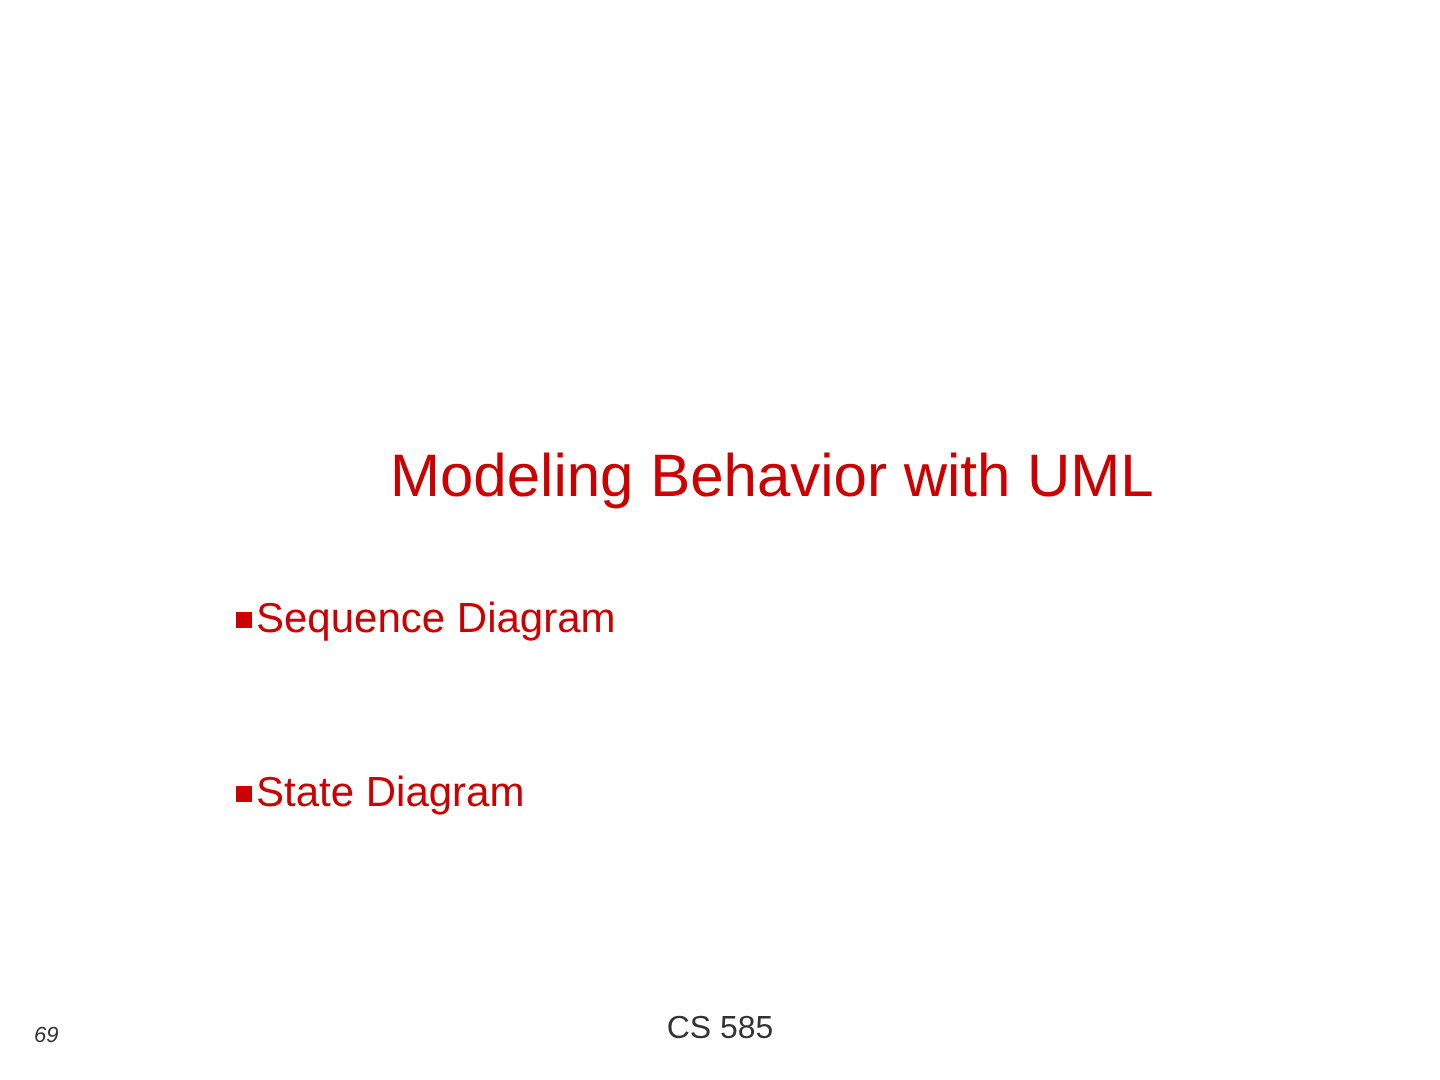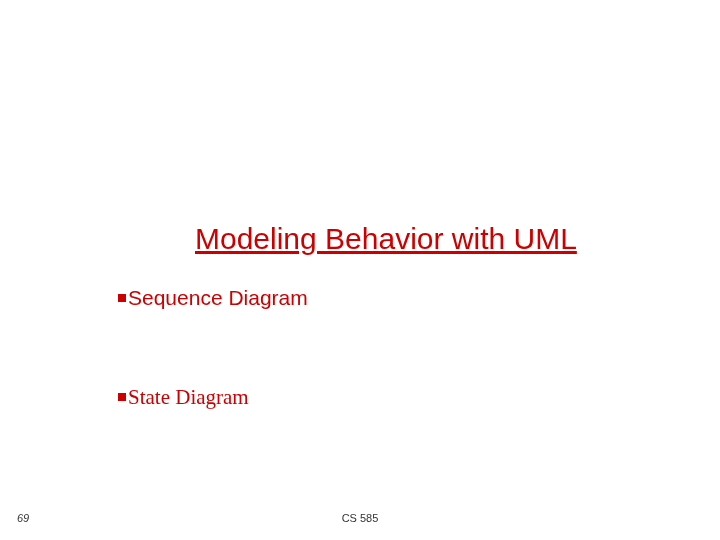--- a/index.html
+++ b/index.html
@@ -17,40 +17,38 @@
     height: 540px;
     position: relative;
   }
   .title {
     position: absolute;
     top: 222px;
     left: 195px;
     font-size: 30px;
     color: #cc0000;
     white-space: nowrap;
-    text-decoration: underline;
   }
   .bullet-1 {
     position: absolute;
-    top: 286px;
+    top: 298px;
     left: 118px;
     font-size: 21px;
     color: #cc0000;
     display: flex;
     align-items: flex-start;
   }
   .bullet-2 {
     position: absolute;
     top: 385px;
     left: 118px;
     font-size: 21px;
     color: #cc0000;
     display: flex;
     align-items: flex-start;
-    font-family: Liberation Serif, serif;
   }
   .bullet-marker {
     display: inline-block;
     width: 8px;
     height: 8px;
     background: #cc0000;
     margin-right: 2px;
     position: relative;
     top: 8px;
   }
@@ -63,21 +61,21 @@
     bottom: 16px;
     font-size: 11px;
     color: #333;
     font-style: italic;
   }
   .footer {
     position: absolute;
     left: 50%;
     transform: translateX(-50%);
     bottom: 16px;
-    font-size: 11px;
+    font-size: 16px;
     color: #333;
     margin-top: 12px;
   }
 </style>
 </head>
 <body>
 
 <div class="slide">
 
   <div class="title">Modeling Behavior with UML</div>

